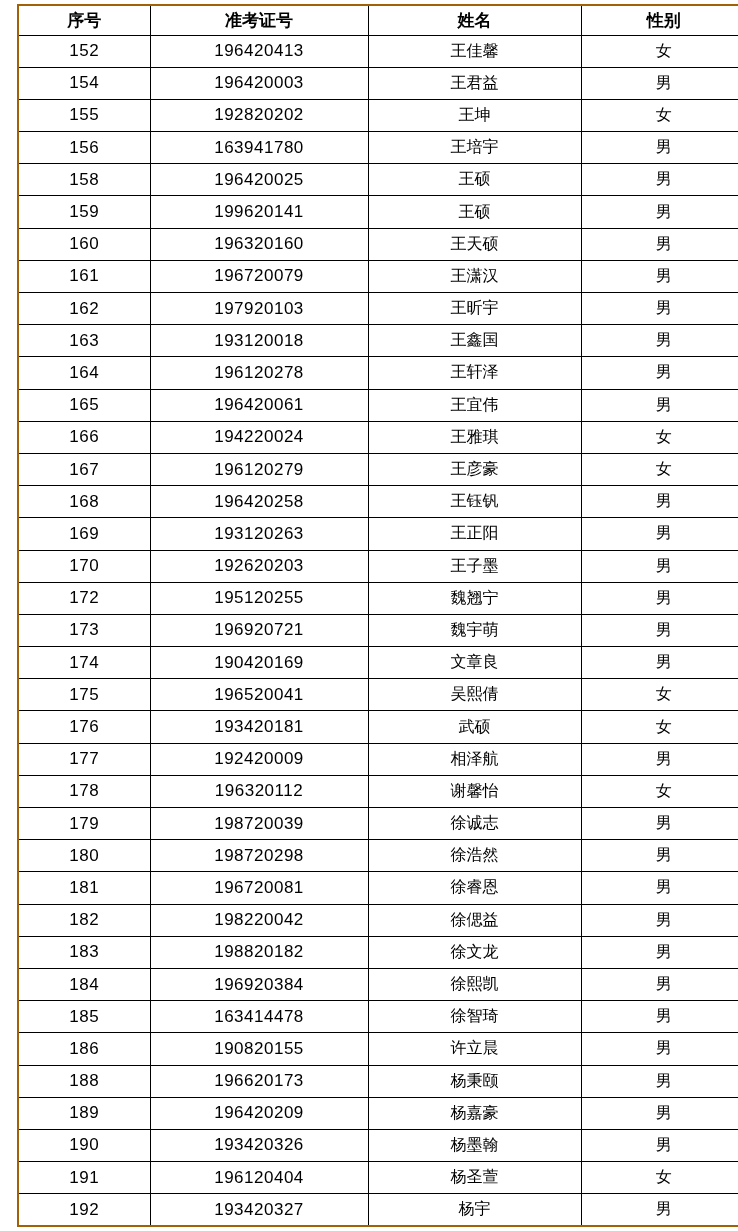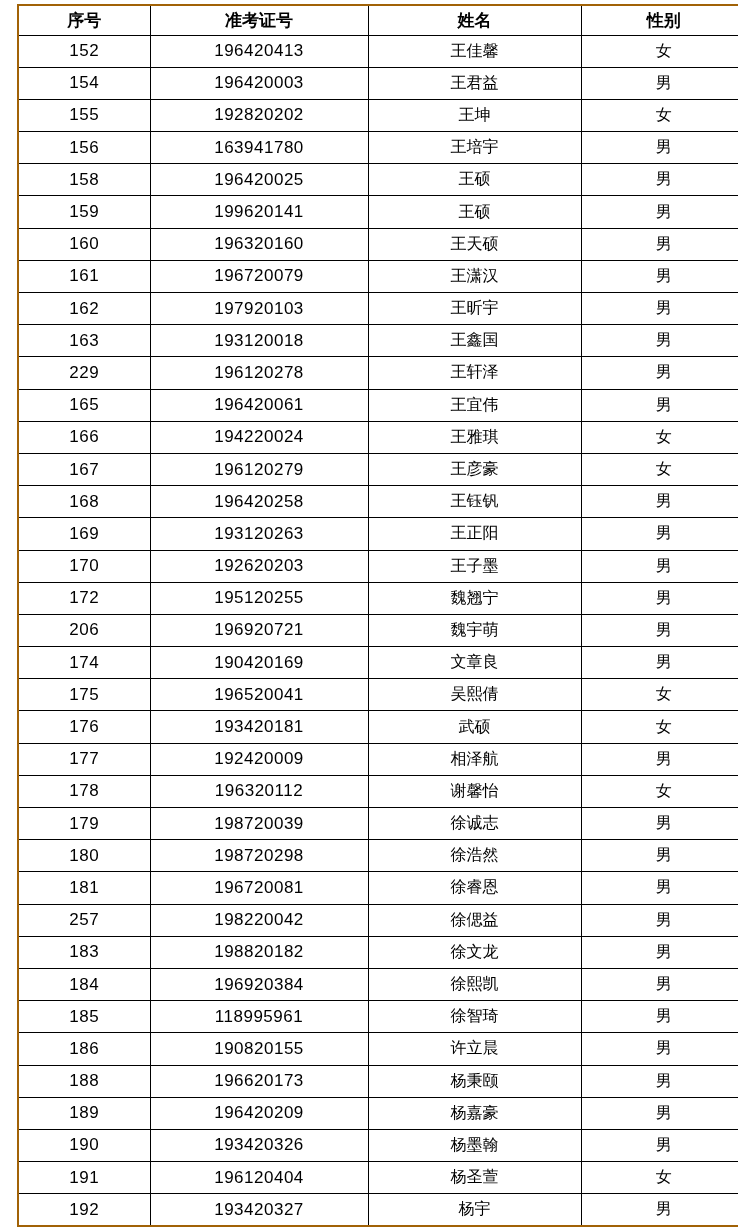--- a/index.html
+++ b/index.html
@@ -121,21 +121,21 @@
           <td class="col-name">王昕宇</td>
           <td class="col-gender">男</td>
         </tr>
         <tr>
           <td class="col-serial">163</td>
           <td class="col-ticket">193120018</td>
           <td class="col-name">王鑫国</td>
           <td class="col-gender">男</td>
         </tr>
         <tr>
-          <td class="col-serial">229</td>
+          <td class="col-serial">164</td>
           <td class="col-ticket">196120278</td>
           <td class="col-name">王轩泽</td>
           <td class="col-gender">男</td>
         </tr>
         <tr>
           <td class="col-serial">165</td>
           <td class="col-ticket">196420061</td>
           <td class="col-name">王宜伟</td>
           <td class="col-gender">男</td>
         </tr>
@@ -169,21 +169,21 @@
           <td class="col-name">王子墨</td>
           <td class="col-gender">男</td>
         </tr>
         <tr>
           <td class="col-serial">172</td>
           <td class="col-ticket">195120255</td>
           <td class="col-name">魏翘宁</td>
           <td class="col-gender">男</td>
         </tr>
         <tr>
-          <td class="col-serial">206</td>
+          <td class="col-serial">173</td>
           <td class="col-ticket">196920721</td>
           <td class="col-name">魏宇萌</td>
           <td class="col-gender">男</td>
         </tr>
         <tr>
           <td class="col-serial">174</td>
           <td class="col-ticket">190420169</td>
           <td class="col-name">文章良</td>
           <td class="col-gender">男</td>
         </tr>
@@ -223,40 +223,40 @@
           <td class="col-name">徐浩然</td>
           <td class="col-gender">男</td>
         </tr>
         <tr>
           <td class="col-serial">181</td>
           <td class="col-ticket">196720081</td>
           <td class="col-name">徐睿恩</td>
           <td class="col-gender">男</td>
         </tr>
         <tr>
-          <td class="col-serial">257</td>
+          <td class="col-serial">182</td>
           <td class="col-ticket">198220042</td>
           <td class="col-name">徐偲益</td>
           <td class="col-gender">男</td>
         </tr>
         <tr>
           <td class="col-serial">183</td>
           <td class="col-ticket">198820182</td>
           <td class="col-name">徐文龙</td>
           <td class="col-gender">男</td>
         </tr>
         <tr>
           <td class="col-serial">184</td>
           <td class="col-ticket">196920384</td>
           <td class="col-name">徐熙凯</td>
           <td class="col-gender">男</td>
         </tr>
         <tr>
           <td class="col-serial">185</td>
-          <td class="col-ticket">118995961</td>
+          <td class="col-ticket">163414478</td>
           <td class="col-name">徐智琦</td>
           <td class="col-gender">男</td>
         </tr>
         <tr>
           <td class="col-serial">186</td>
           <td class="col-ticket">190820155</td>
           <td class="col-name">许立晨</td>
           <td class="col-gender">男</td>
         </tr>
         <tr>

